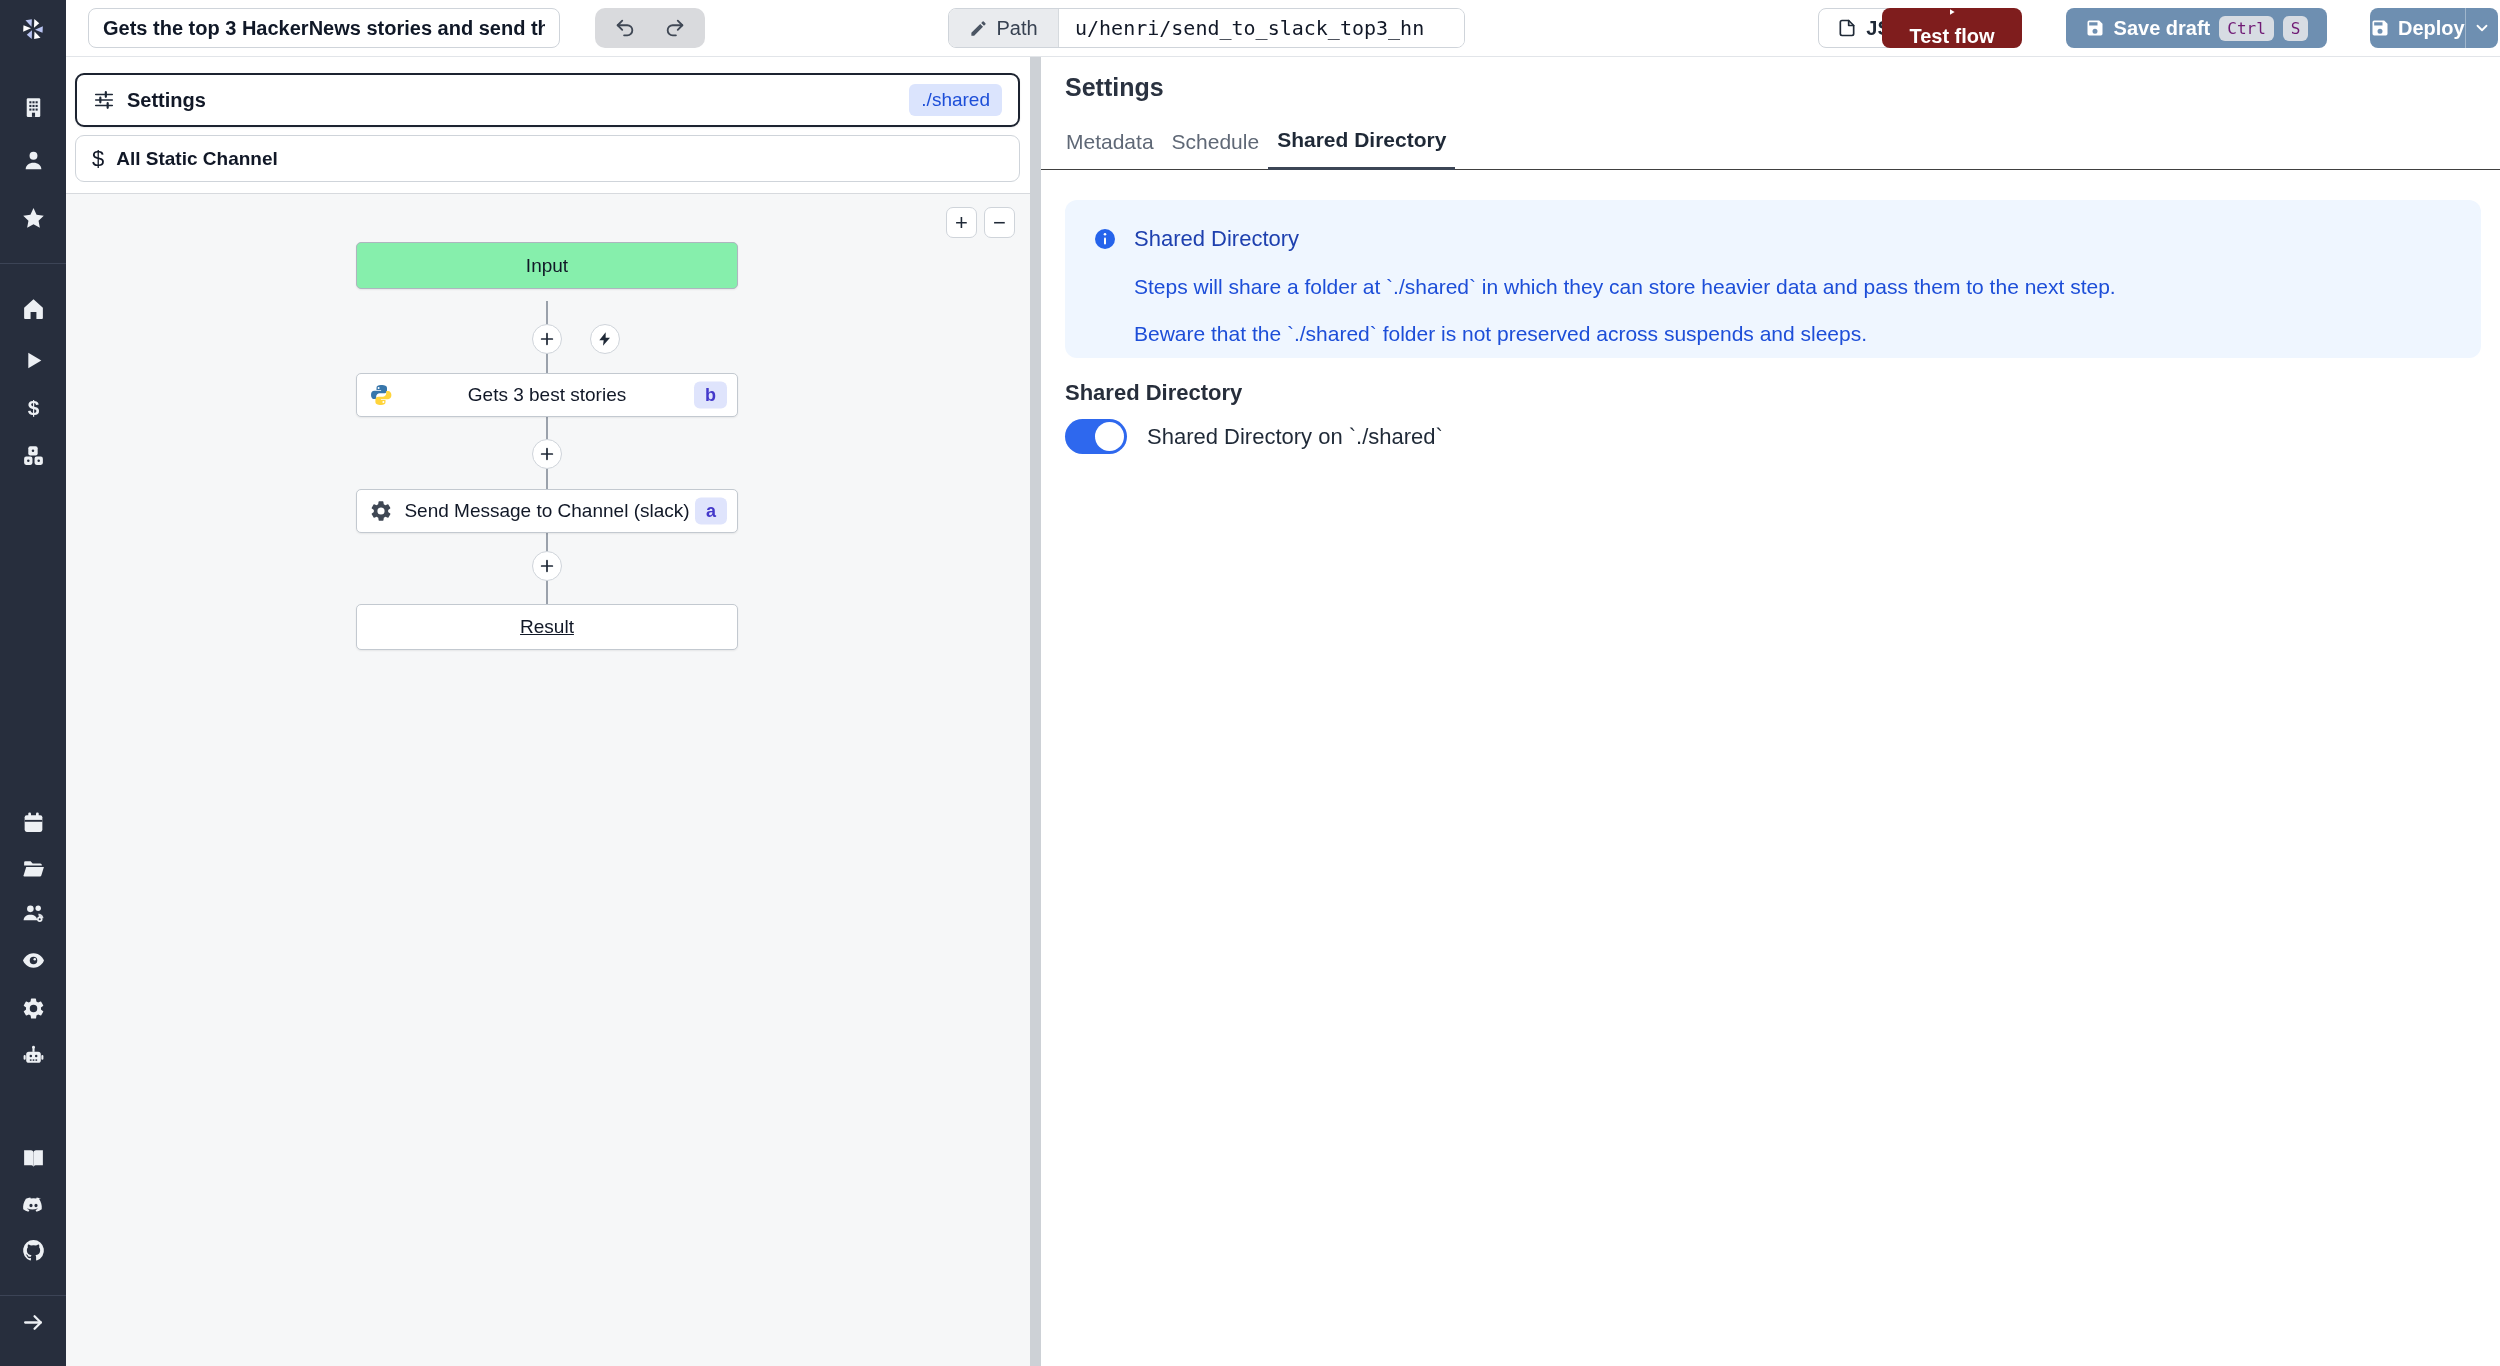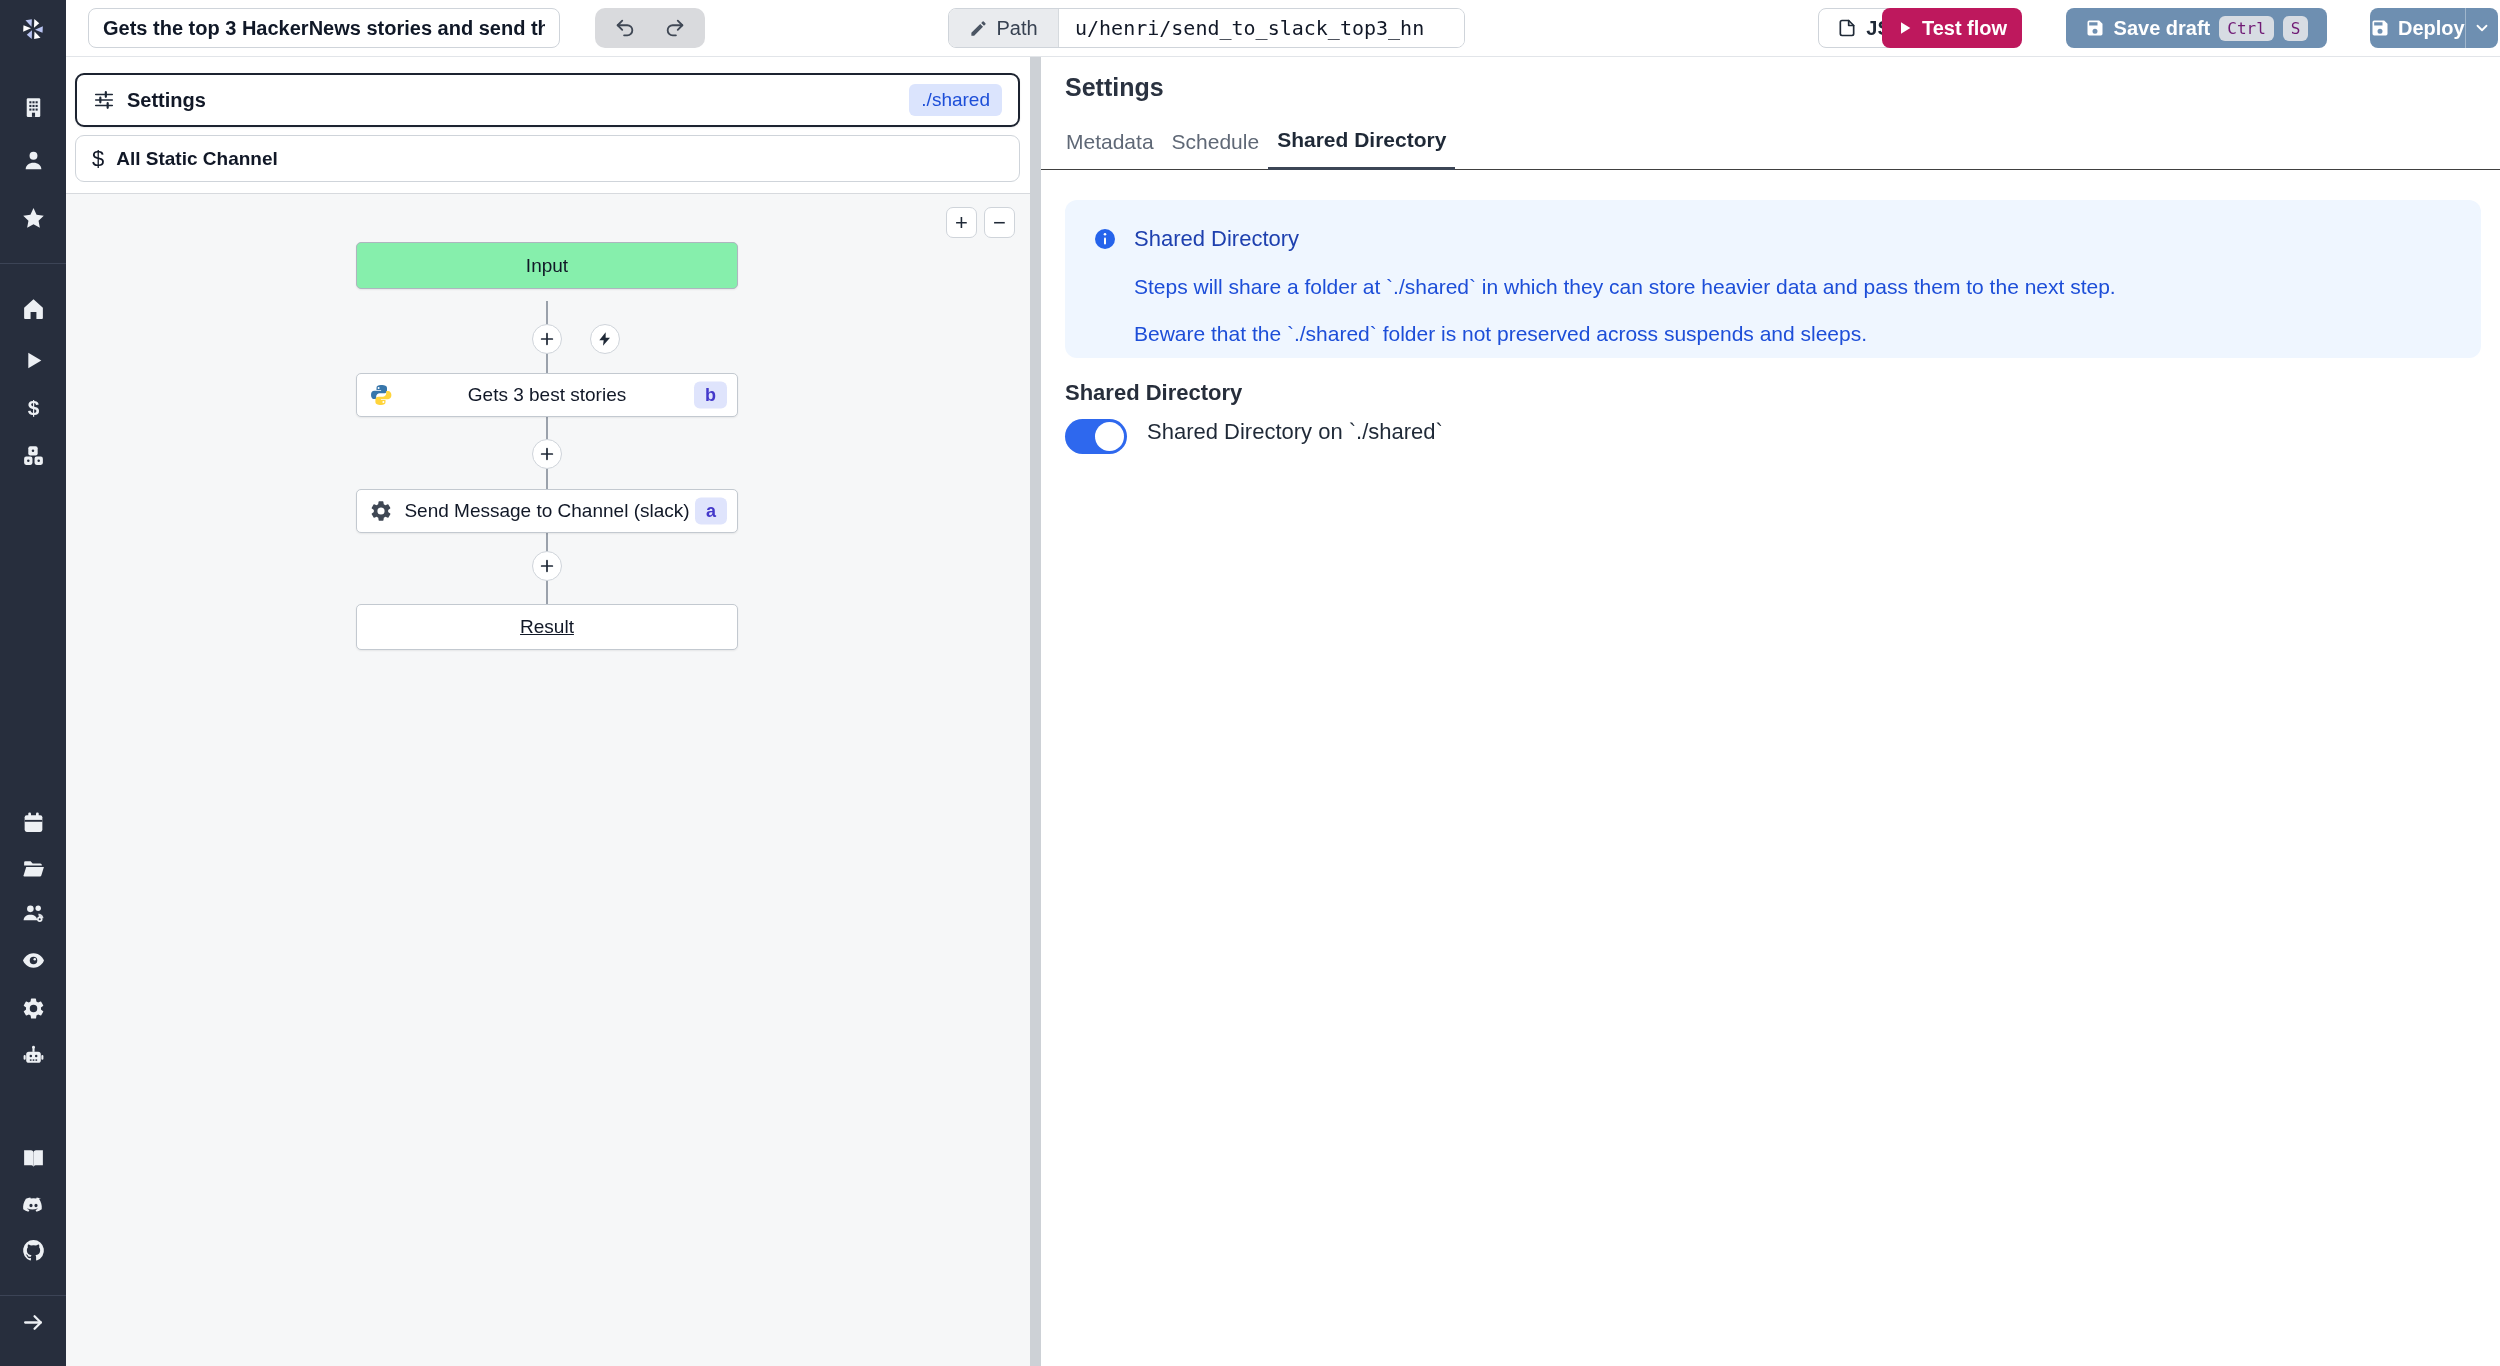--- a/index.html
+++ b/index.html
@@ -22,21 +22,21 @@
 
   .path-group { position:absolute; left:882px; top:8px; width:517px; height:40px; border:1px solid #cfd4da; border-radius:8px; display:flex; align-items:stretch; overflow:hidden; background:#fff; }
   .path-chip { width:110px; background:#e9ebee; border-right:1px solid #d6dade; display:flex; align-items:center; justify-content:center; gap:8px; }
   .path-chip svg { width:19px; height:19px; fill:#4b5563; }
   .path-chip span { font-size:20px; color:#374151; }
   .path-input { flex:1; border:none; outline:none; padding:0 16px; font-family:"DejaVu Sans Mono",monospace; font-size:20px; color:#111827; background:#fff; }
 
   .tb-btn { position:absolute; top:8px; height:40px; border-radius:8px; display:flex; align-items:center; justify-content:center; gap:9px; font-size:20px; font-weight:700; cursor:pointer; }
   .btn-json { left:1752px; width:122px; background:#fff; border:1px solid #cfd4da; color:#1f2937; }
   .btn-json svg { width:20px; height:20px; stroke:#1f2937; }
-  .btn-test { left:1816px; width:140px; background:#be185d; color:#fff; }
+  .btn-test { left:1816px; width:140px; background:#7f1d1d; color:#fff;flex-direction:column; }
   .btn-test svg { width:16px; height:16px; fill:#fff; }
   .btn-save { left:2000px; width:261px; background:#6e8fb1; color:#fff; }
   .btn-save svg, .btn-deploy svg.floppy { width:20px; height:20px; fill:#fff; }
   kbd { font-family:"DejaVu Sans Mono",monospace; font-size:16px; font-weight:400; background:#d7dce3; color:#701a75; border-radius:6px; padding:3px 8px; }
   .btn-deploy { left:2304px; width:128px; background:#6e8fb1; color:#fff; padding:0; gap:0; }
   .btn-deploy .main { flex:1; height:100%; display:flex; align-items:center; justify-content:center; gap:8px; border-right:1px solid rgba(255,255,255,.35); }
   .btn-deploy .chev { width:42px; height:100%; display:flex; align-items:center; justify-content:center; }
   .btn-deploy .chev svg { width:18px; height:18px; stroke:#fff; }
 
   
@@ -84,21 +84,21 @@
   .tab { padding:0 9px 15px 9px; font-size:21px; color:#5f6876; cursor:pointer; }
   .tab.active { color:#1f2937; font-weight:600; border-bottom:3px solid #3c4656; margin-bottom:-1px; }
 
   .info-box { position:absolute; left:24px; top:143px; width:1416px; height:158px; background:#eff6ff; border-radius:12px; padding:26px 28px; }
   .info-head { display:flex; align-items:center; gap:17px; }
   .info-head svg { width:24px; height:24px; }
   .info-head .t { font-size:22px; font-weight:500; color:#1e40af; }
   .info-box p { margin-top:23px; margin-left:41px; font-size:21px; color:#1d4ed8; }
 
   .rp-section { position:absolute; left:24px; top:323px; font-size:22px; font-weight:700; color:#272e3b; }
-  .toggle-row { position:absolute; left:24px; top:362px; display:flex; gap:20px; }
+  .toggle-row { position:absolute; left:24px; top:362px; display:flex; align-items:center; gap:20px; }
   .toggle-on { width:62px; height:35px; border-radius:18px; background:#2e68ee; position:relative; cursor:pointer; }
   .toggle-on .knob { position:absolute; right:3px; top:3px; width:29px; height:29px; border-radius:50%; background:#fff; }
   .toggle-row .lbl { font-size:22px; color:#1f2937; }
 </style>
 </head>
 <body>
 
 <div class="stage">
 
   <nav class="rail">

